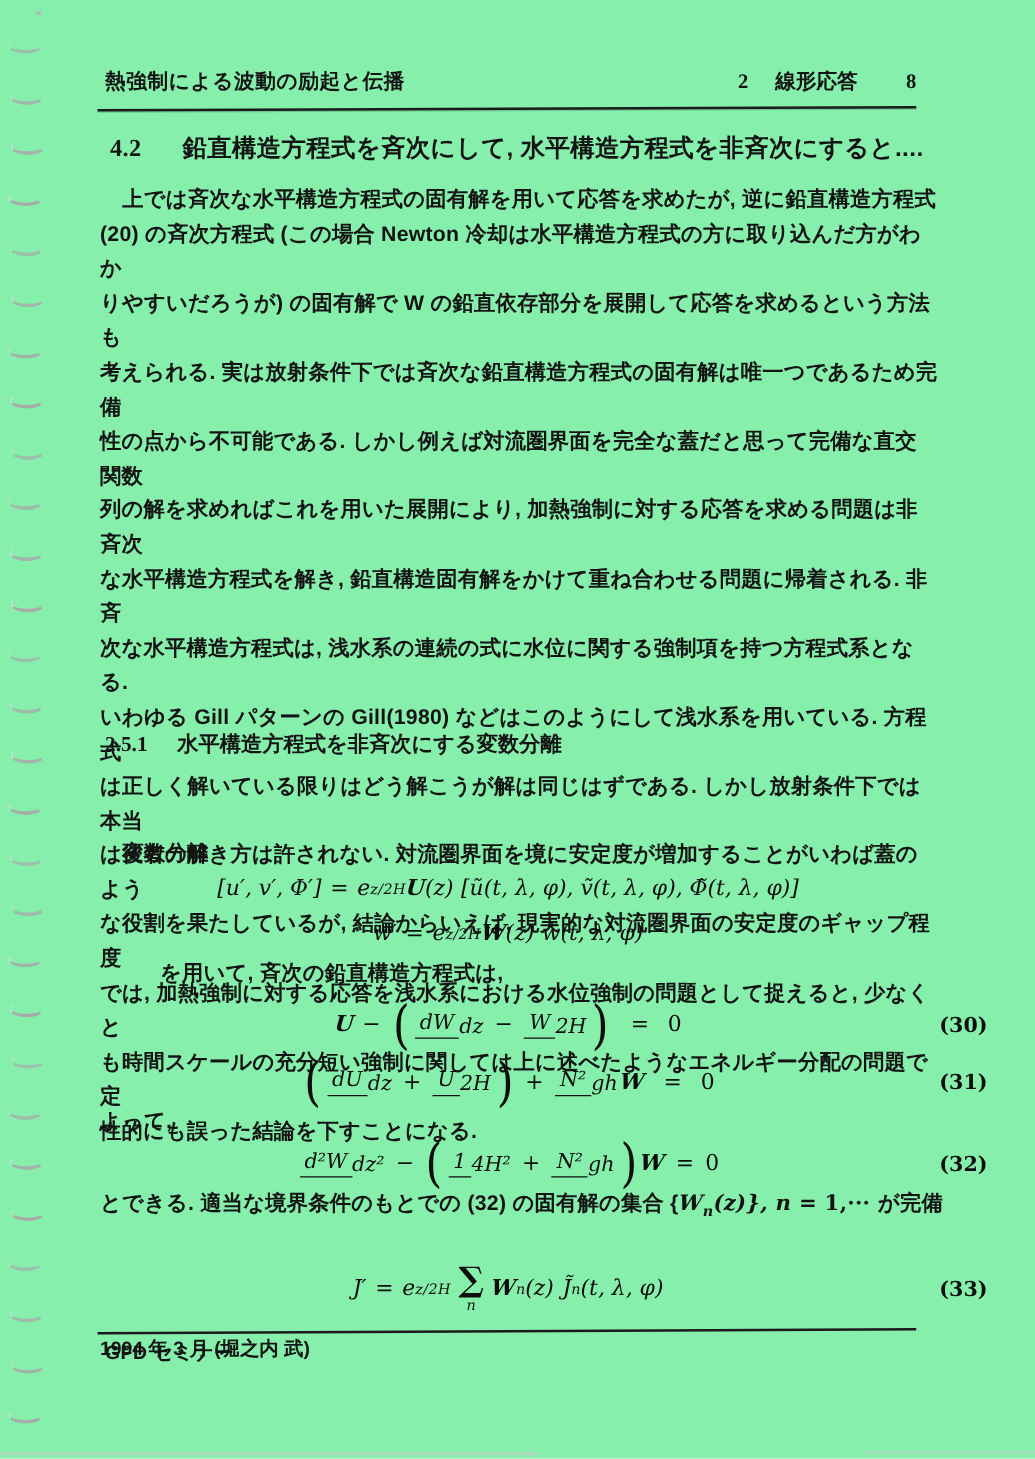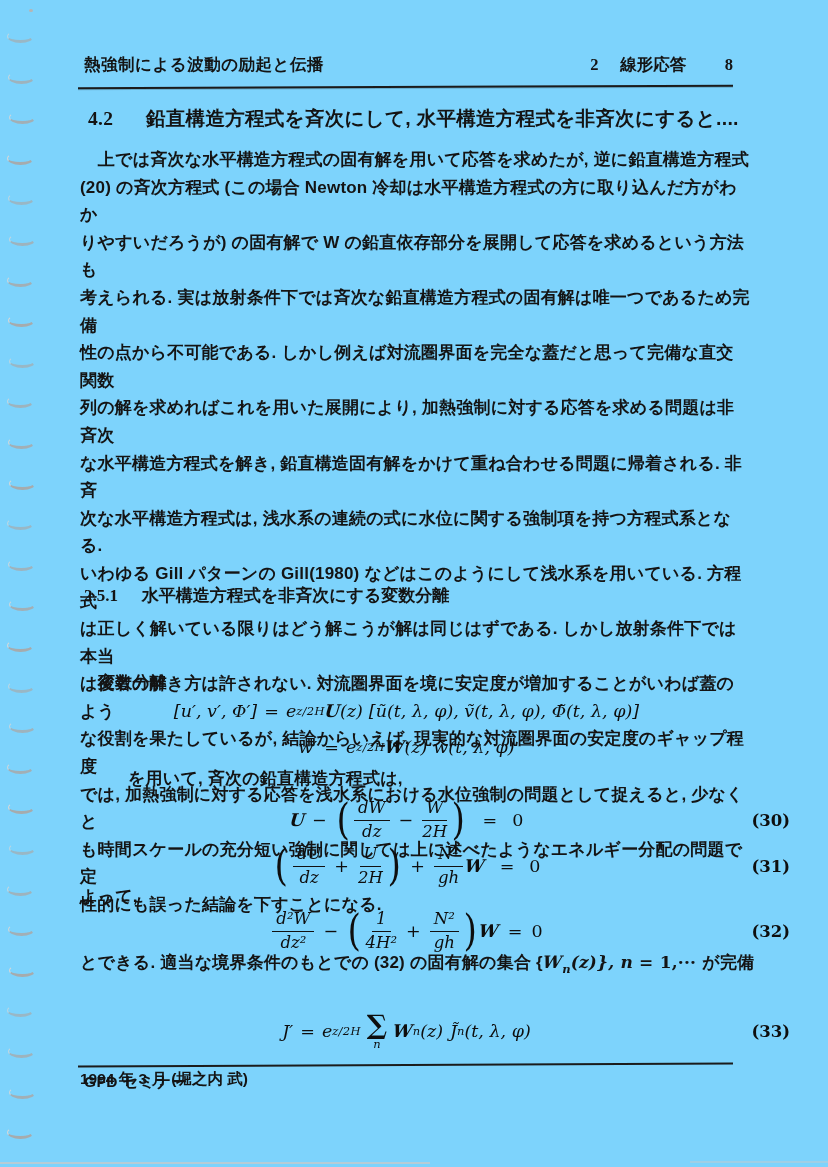--- a/index.html
+++ b/index.html
@@ -1,19 +1,19 @@
 <!DOCTYPE html>
 <html><head>
 <meta charset="utf-8">
 <style>
   * { margin:0; padding:0; box-sizing:border-box; }
   html,body { background:#ffffff; }
   .page {
     position:relative; width:828px; height:1167px;
-    background:#7dd3fc; overflow:hidden;
+    background:#86efac; overflow:hidden;
     font-family:"Liberation Sans","DejaVu Sans",sans-serif;
     color:#141414;
   }
   
   .binder-strip { position:absolute; left:0; top:0; width:48px; height:1167px; }
   .ring {
     position:absolute; width:27px; height:13px;
     border:2px solid transparent;
     border-bottom:3px solid #a9a9a9;
     border-left:1px solid #d8d8d8;
@@ -52,21 +52,21 @@
   }
   .eqnum { position:absolute; right:-57px; top:50%; transform:translateY(-50%);
            font-family:"DejaVu Serif",serif; font-size:16.5px; font-weight:600; }
   .it { font-style:italic; }
   .cal { font-style:italic; font-weight:700; display:inline-block; transform:skewX(-6deg); }
   .op { margin:0 7px; }
   .eqs { margin:0 15px; }
   .eqs-tight { margin:0 9px; }
   sup.ex { font-size:11.5px; font-style:italic; vertical-align:7px; letter-spacing:.3px; }
   sub.ix { font-size:11.5px; font-style:italic; vertical-align:-5px; }
-  .frac { display:inline-flex; flex-direction:column; align-items:center;
+  .frac { display:inline-flex; flex-direction:row; align-items:center;
           font-style:italic; font-size:16.5px; line-height:1.15; margin:0 2px; }
   .frac .num { padding:0 4px 2px; border-bottom:1.7px solid #111; }
   .frac .den { padding-top:2px; }
   .bigp { font-size:42px; font-weight:400; line-height:.9;
           display:inline-block; transform:scaleX(.82); margin:0 1px; }
   .sum { display:inline-flex; flex-direction:column; align-items:center; line-height:1; margin:0 6px; }
   .sum .sigma { font-size:27px; font-weight:600; }
   .sum .under { font-size:11.5px; font-style:italic; margin-top:1px; }
 </style>
 </head>

